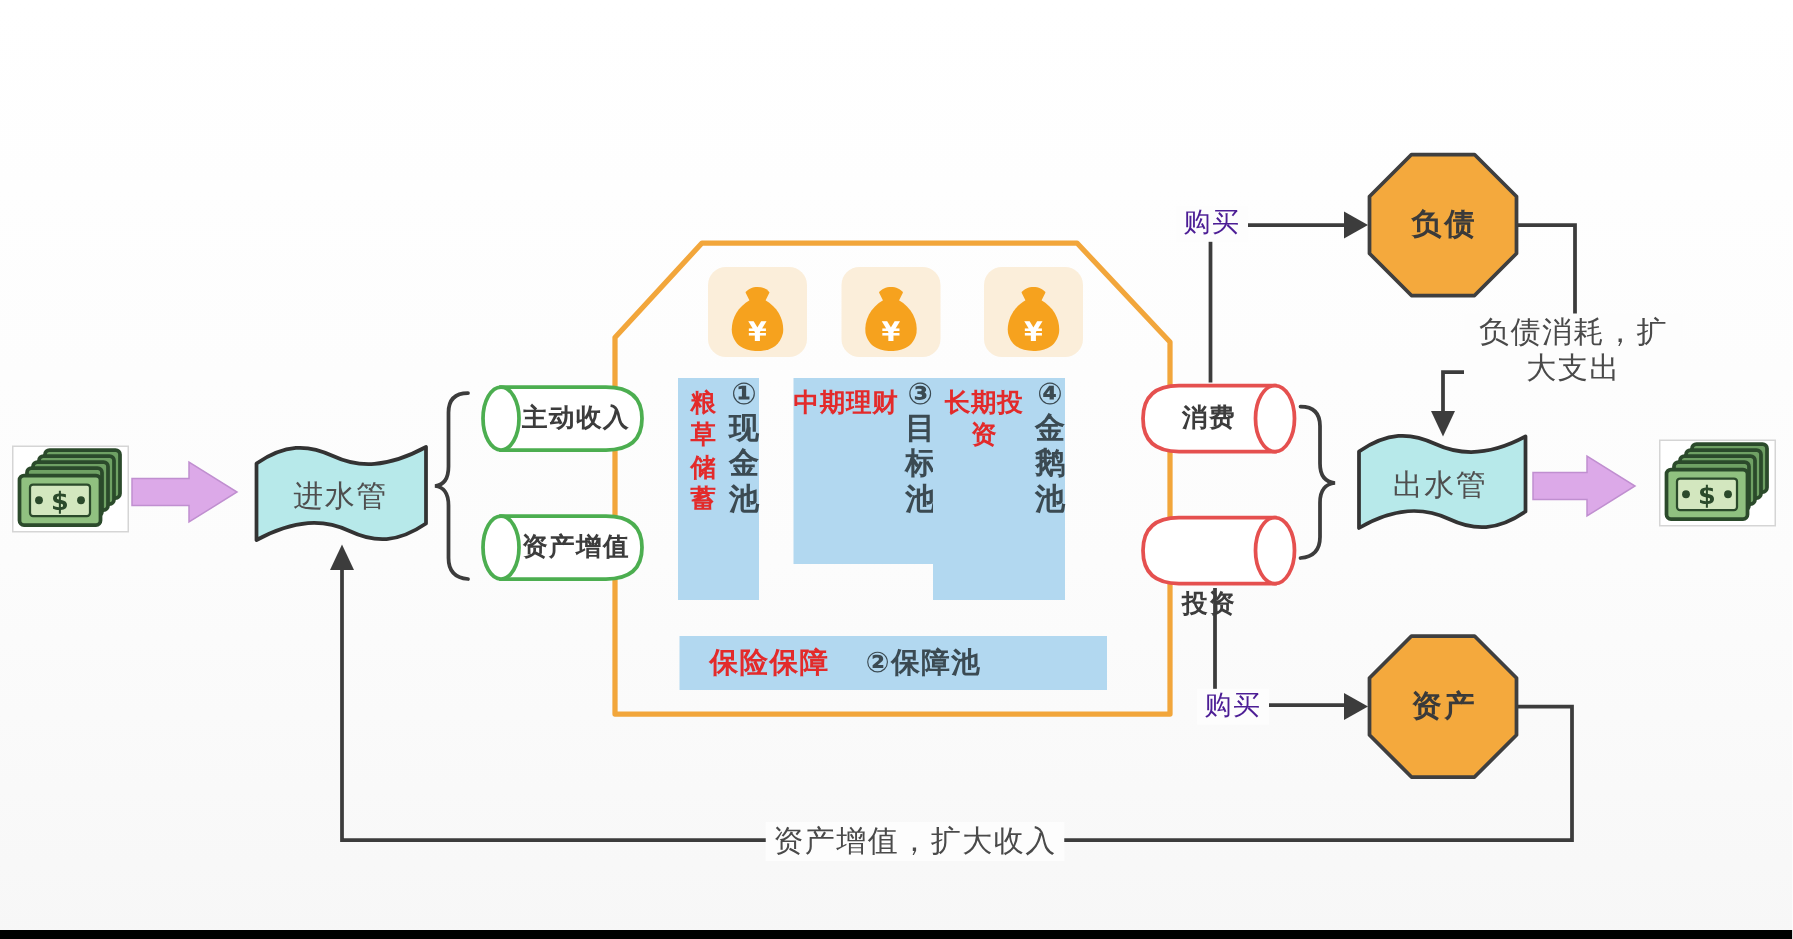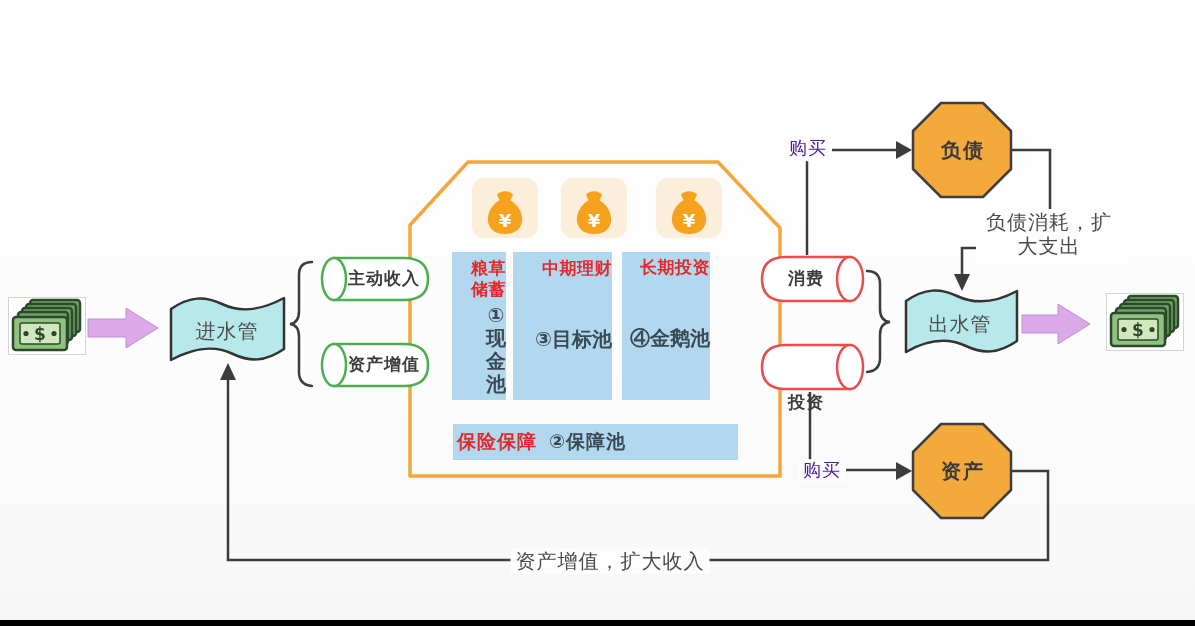--- a/index.html
+++ b/index.html
@@ -14,35 +14,35 @@
     color:#3c3c3c;white-space:pre-line;text-align:center;line-height:1.2;
   }
   .title{font-size:25px;font-weight:bold;color:#333;letter-spacing:2px;}
   .pipe{font-size:20px;color:#4f4f4f;letter-spacing:1px;}
   .cyl{font-size:17px;font-weight:bold;color:#3c3c3c;letter-spacing:1px;}
   .node{font-size:20px;font-weight:bold;color:#3a3a3a;letter-spacing:2px;}
   .buy{font-size:18px;color:#4c1d95;letter-spacing:1px;}
   .effect{font-size:20px;color:#4a4a4a;letter-spacing:1px;}
   .wbg{background:#fdfdfd;padding:1px 5px;}
   .pool-col{
-    position:absolute;display:flex;flex-direction:column;align-items:flex-end;
+    position:absolute;display:flex;align-items:flex-start;
     background:#B2D8F0;
   }
   .pool-col .hdr{
     margin-top:6px;font-size:17px;font-weight:bold;color:#E32A2A;
     white-space:pre-line;text-align:center;line-height:1.25;letter-spacing:0.5px;
   }
   .pool-col .bodywrap{flex:1;display:flex;align-items:center;}
   .pool-col .bd{
     font-size:20px;font-weight:bold;color:#3b4a52;
     white-space:pre-line;text-align:center;line-height:1.16;
   }
   .ins-bar{
     position:absolute;display:flex;flex-direction:row;align-items:center;
-    background:#B2D8F0;gap:12px;padding-left:4px;box-sizing:border-box;
+    background:#B2D8F0;gap:24px;padding-left:20px;box-sizing:border-box;
   }
   .ins-bar .hdr{font-size:19px;font-weight:bold;color:#E32A2A;letter-spacing:1px;}
   .ins-bar .bd{font-size:19px;font-weight:bold;color:#3b4a52;letter-spacing:1px;}
   .letterbox{position:absolute;left:0;bottom:0;width:1195px;height:6px;background:#000;}
 </style>
 </head>
 <body>
 
 <div class="stage">
 
@@ -135,27 +135,27 @@
   <div class="pool-col" style="left:452px;top:252px;width:54px;height:148px;">
     <div class="hdr">粮草
 储蓄</div>
     <div class="bodywrap">
         <div class="bd">①
 现
 金
 池</div>
       </div>
   </div>
-  <div class="pool-col" style="left:513px;top:252px;width:99px;height:148px;">
+  <div class="pool-col" style="left:529px;top:252px;width:99px;height:124px;">
     <div class="hdr">中期理财</div>
     <div class="bodywrap">
         <div class="bd">③目标池</div>
       </div>
   </div>
-  <div class="pool-col" style="left:622px;top:252px;width:88px;height:148px;font-family:Liberation Mono, monospace;">
+  <div class="pool-col" style="left:622px;top:252px;width:88px;height:148px;">
     <div class="hdr">长期投资</div>
     <div class="bodywrap">
         <div class="bd">④金鹅池</div>
       </div>
   </div>
 
   <div class="ins-bar" style="left:453px;top:424px;width:285px;height:36px;">
     <div class="hdr">保险保障</div>
     <div class="bd">②保障池</div>
   </div>

